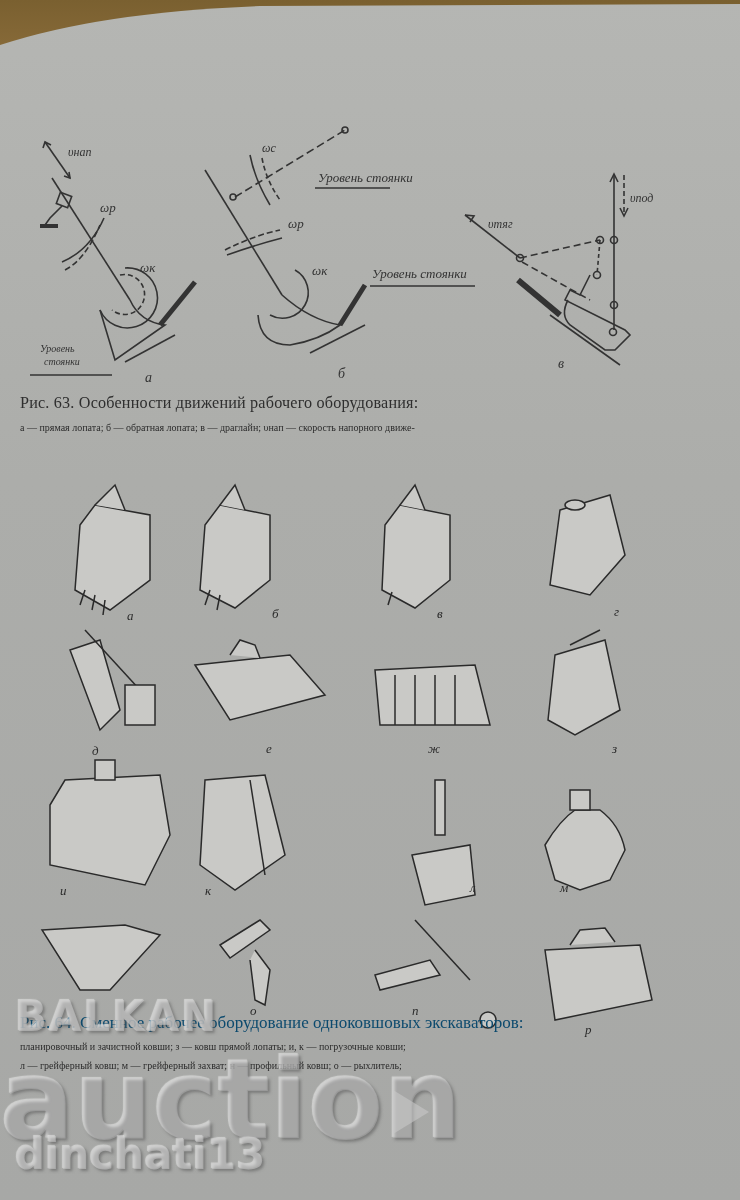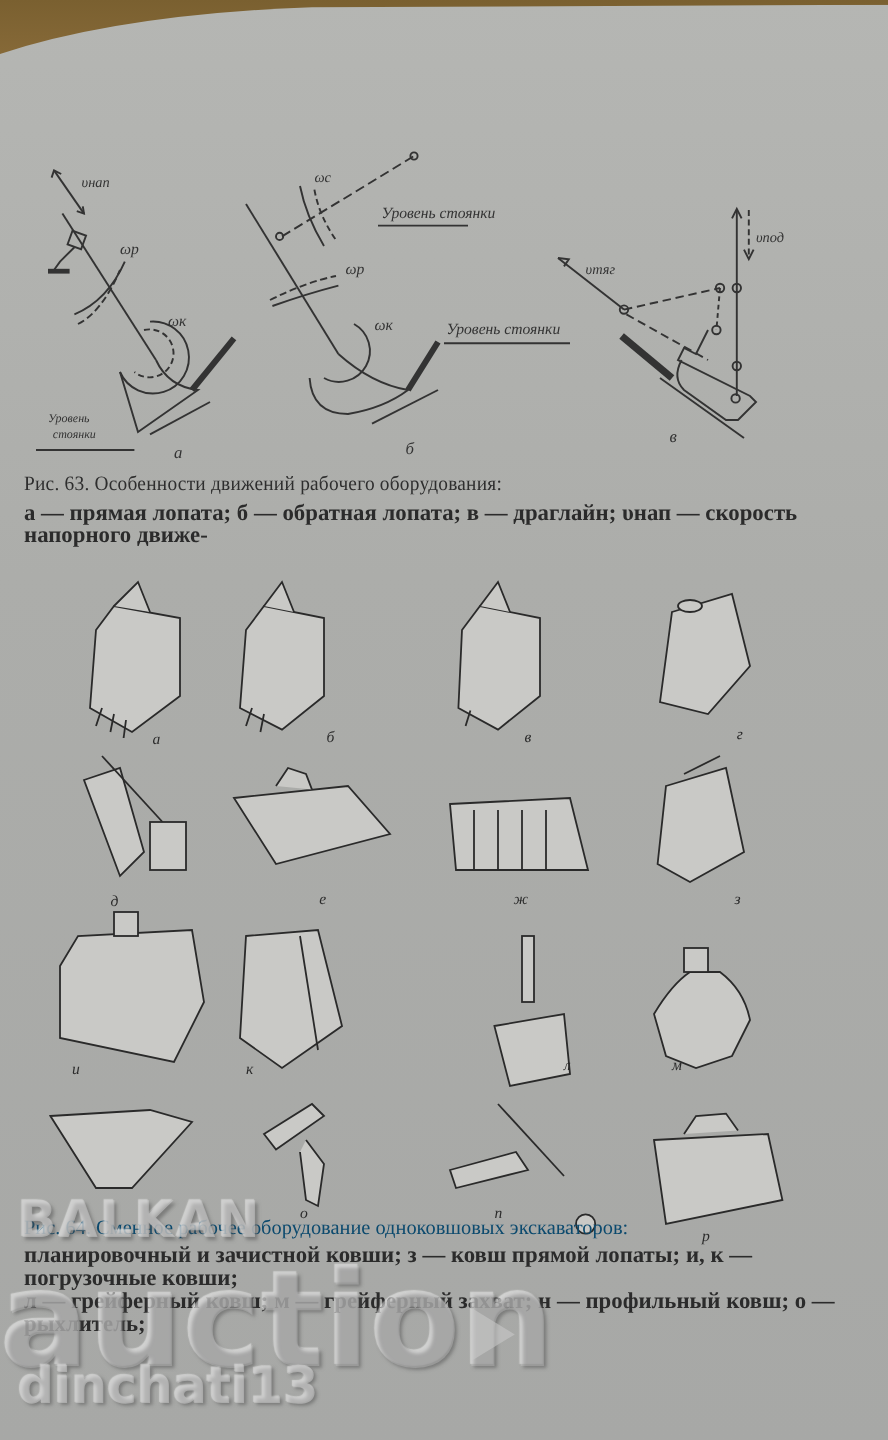--- a/index.html
+++ b/index.html
@@ -6,21 +6,21 @@
   body{width:740px;height:1200px;overflow:hidden;position:relative;
     background:#a9a9a7;font-family:"Liberation Serif",serif;color:#2a2a2a;}
   .desk{position:absolute;left:0;top:0;width:740px;height:60px;
     background:linear-gradient(180deg,#7a6030,#8a6c3a);}
   .page{position:absolute;left:0;top:0;width:740px;height:1200px;
     background:linear-gradient(180deg,#b5b6b3 0%,#acadaa 40%,#a7a8a6 100%);
     clip-path:path('M0,45 Q100,12 260,6 L740,4 L740,1200 L0,1200 Z');}
   .fig{position:absolute;}
   svg{overflow:visible;}
   .cap-title{position:absolute;left:20px;top:393px;font-size:17px;color:#2e2e2e;letter-spacing:0.2px;transform:scaleX(0.95);transform-origin:left;}
-  .cap-body{position:absolute;left:20px;width:710px;font-size:19px;line-height:19px;color:#2b2b2b;font-weight:bold;}
+  .cap-body{position:absolute;left:20px;width:710px;font-size:10px;line-height:19px;color:#2b2b2b;font-weight:normal;}
   .cap63{top:418px;}
   .cap64-title{position:absolute;left:20px;top:1013px;font-size:17px;color:#0c4a6e;}
   .cap64{top:1037px;}
   .dlbl{position:absolute;font-style:italic;font-size:13px;color:#2b2b2b;}
   .wm{position:absolute;font-family:"DejaVu Sans",sans-serif;font-weight:bold;
     color:rgba(205,205,205,0.55);text-shadow:2px 2px 3px rgba(80,80,80,0.5),-1px -1px 1px rgba(255,255,255,0.5);}
   .wm1{left:15px;top:992px;font-size:42px;letter-spacing:2px;}
   .wm2{left:0px;top:1045px;font-size:110px;line-height:110px;color:rgba(205,205,205,0.35);}
   .wm3{left:15px;top:1130px;font-size:42px;}
   .play{position:absolute;left:393px;top:1090px;width:0;height:0;

